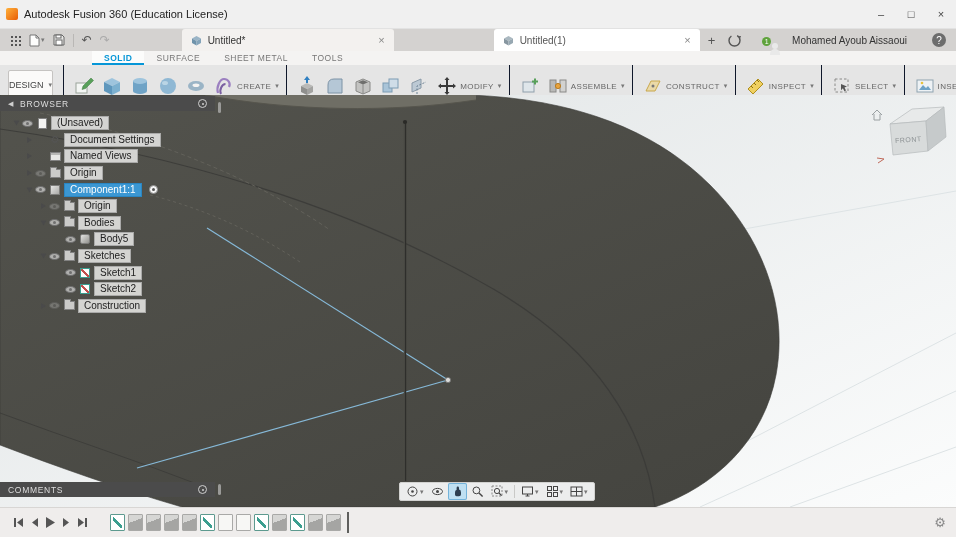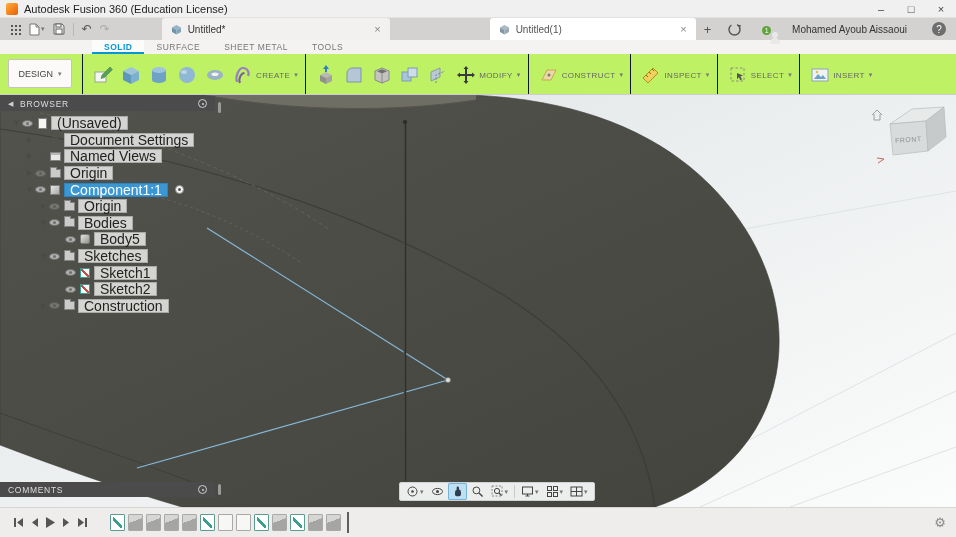--- a/index.html
+++ b/index.html
@@ -1,52 +1,52 @@
 <!DOCTYPE html>
 <html><head>
 <meta charset="utf-8">
 <style>
   *{margin:0;padding:0;box-sizing:border-box}
   html,body{width:956px;height:537px;overflow:hidden}
   body{font-family:"Liberation Sans",sans-serif;background:#fff;position:relative;font-size:10px;color:#333}
 
   
-  .titlebar{height:18px;background:#f0f0f0;border-bottom:1px solid #e2e2e2;display:flex;align-items:center;padding-left:6px;gap:6px;font-size:11px;color:#222}
+  .titlebar{height:29px;background:#f0f0f0;border-bottom:1px solid #e2e2e2;display:flex;align-items:center;padding-left:6px;gap:6px;font-size:11px;color:#222}
   .logo{width:12px;height:12px;border-radius:2px;background:linear-gradient(135deg,#ffb13b,#e85d04);flex:none}
   .winctl{margin-left:auto;display:flex;height:100%}
   .winctl span{width:30px;display:flex;align-items:center;justify-content:center;font-size:11px;color:#444}
 
   
   .tabstrip{height:22px;background:#d4d2d0;display:flex;align-items:center;font-size:10px}
   .ts-tools{display:flex;align-items:center;gap:8px;padding:0 10px;color:#555}
   .grid-dots{width:11px;height:11px;background-image:radial-gradient(#555 1px,transparent 1.3px);background-size:4px 4px;background-position:0 0}
   .tsep{width:1px;height:13px;background:#b9b7b5}
   .glyphbtn{font-size:12px;color:#555;line-height:1}
   .glyphbtn.dim{color:#aaa}
   .dd{font-size:7px;color:#777;margin-left:1px}
   .tab{height:22px;display:flex;align-items:center;gap:6px;padding:0 9px;border-radius:3px 3px 0 0}
   .tab .tclose{margin-left:auto;color:#888;font-size:11px}
-  .tab.active{background:#f3f1ef;width:228px;margin-left:42px;color:#333}
+  .tab.active{background:#f3f1ef;width:212px;margin-left:62px;color:#333}
   .tab.inactive{background:#ffffff;width:206px;margin-left:100px;color:#555}
   .newtab{margin-left:8px;color:#555;font-size:13px}
   .ts-right{margin-left:auto;display:flex;align-items:center;gap:25px;padding-right:10px}
   .avatar{width:15px;height:15px;border-radius:50%;background:#8a8a8a;position:relative}
   .avatar::before{content:"";position:absolute;left:4.5px;top:2.5px;width:6px;height:6px;border-radius:50%;background:#e9e9e9}
   .avatar::after{content:"";position:absolute;left:2.5px;top:9px;width:10px;height:6px;border-radius:5px 5px 0 0;background:#e9e9e9}
   .badge{position:absolute;right:-4px;top:-3px;width:9px;height:9px;border-radius:50%;background:#5fa33c;color:#fff;font-size:7px;display:flex;align-items:center;justify-content:center}
   .helpbtn{width:14px;height:14px;border-radius:50%;background:#6d6d6d;color:#fff;font-size:10px;display:flex;align-items:center;justify-content:center}
   .username{font-size:10px;color:#333}
 
   
   .ribbontabs{height:14px;background:#f4f3f2;display:flex;align-items:stretch;padding-left:92px;font-size:8.5px;letter-spacing:.5px;color:#777}
   .rtab{padding:0 12px;display:flex;align-items:center}
   .rtab.active{color:#0696d7;font-weight:bold;background:#fcfcfb;box-shadow:inset 0 -2px 0 #0696d7}
 
   
-  .ribbon{height:41px;background:#bef264;border-bottom:1px solid #cfcdcb;display:flex;align-items:stretch}
+  .ribbon{height:41px;background:#e5e5e5;border-bottom:1px solid #cfcdcb;display:flex;align-items:stretch}
   .design-btn{margin:5px 10px 6px 8px;width:64px;border:1px solid #c5c3c1;background:#fbfaf9;border-radius:2px;display:flex;align-items:center;justify-content:center;gap:4px;font-size:9px;color:#444}
   .group{display:flex;flex-direction:row;align-items:center;padding:2px 7px 1px;border-left:1px solid #0f172a}
   .gicons{display:flex;align-items:center;height:26px;gap:2px}
   .gicon{width:26px;height:24px;display:flex;align-items:center;justify-content:center}
   .glabel{font-size:8px;color:#666;letter-spacing:.4px;margin-top:1px;display:flex;align-items:center;gap:3px}
 
   
   .canvas{position:absolute;left:0;top:95px;width:956px;height:412px}
 
   
@@ -67,21 +67,21 @@
   .eye.off{opacity:.4}
   .eye.none{visibility:hidden}
   .nico{width:12px;height:12px;flex:none;display:flex;align-items:center;justify-content:center;font-size:10px;color:#555}
   .ic-doc{width:9px;height:11px;background:#f5f5f3;border:1px solid #828282}
   .ic-folder{width:11px;height:9px;background:#cbcbc9;border:1px solid #828282;position:relative}
   .ic-folder::before{content:"";position:absolute;left:-1px;top:-3px;width:5px;height:2px;background:#cbcbc9;border:1px solid #828282;border-bottom:none}
   .ic-comp{width:10px;height:10px;background:linear-gradient(135deg,#e6e6e4,#a9a9a7);border:1px solid #7e7e7c}
   .ic-body{width:10px;height:10px;border-radius:2px;background:linear-gradient(135deg,#e2e2e0,#93938f);border:1px solid #7e7e7c}
   .ic-sketch{width:10px;height:10px;background:#fdfdfc linear-gradient(45deg,transparent 40%,#c0504d 40%,#c0504d 58%,transparent 58%);border:1px solid #3a9e8f}
   .ic-views{width:11px;height:9px;border:1px solid #828282;background:#e8e8e6;box-shadow:inset 0 2px 0 #b8b8b6}
-  .chip{background:rgba(223,223,221,.92);border:1px solid rgba(120,120,120,.45);padding:0 5px;font-size:14px;line-height:12px;color:#222;white-space:nowrap}
+  .chip{background:rgba(223,223,221,.92);border:1px solid rgba(120,120,120,.45);padding:0 5px;font-size:10px;line-height:12px;color:#222;white-space:nowrap}
   .trow.selected .chip{background:#3b97d3;border-color:#2a86c2;color:#fff}
   .radio{width:9px;height:9px;border:1px solid #8a8a8a;border-radius:50%;background:#f6f6f6;margin-left:4px;display:flex;align-items:center;justify-content:center;flex:none}
   .radio::after{content:"";width:3px;height:3px;border-radius:50%;background:#555}
 
   
   .navbar{position:absolute;left:399px;top:482px;height:19px;display:flex;align-items:center;background:rgba(246,247,247,.95);border:1px solid #d2d2d0;border-radius:2px;padding:0 3px;gap:1px}
   .nav-btn{display:flex;align-items:center;height:17px;padding:0 3px;border-radius:2px}
   .nav-btn.active{background:#bfe0f2;box-shadow:inset 0 0 0 1px #74b3da}
   .nsep{width:1px;height:13px;background:#c9c9c7;margin:0 2px}
   .nav-btn svg{display:block}
@@ -267,20 +267,41 @@
             <path d="M11,2 L13.5,5 L12,5 L12,10 L17,10 L17,8.5 L20,11 L17,13.5 L17,12 L12,12 L12,17 L13.5,17 L11,20 L8.5,17 L10,17 L10,12 L5,12 L5,13.5 L2,11 L5,8.5 L5,10 L10,10 L10,5 L8.5,5 Z" fill="#3a3a3a"></path>
           </svg>
         </span>
     </div>
     <div class="glabel">
         <span>MODIFY</span>
         <span class="dd">▾</span>
       </div>
   </div>
 
+  <div class="group">
+    <div class="gicons">
+      <span class="gicon">
+          <svg width="22" height="22" viewBox="0 0 22 22">
+            <rect x="4" y="7" width="11" height="10" fill="#dfe6ea" stroke="#90a0ac"></rect>
+            <path d="M16,3.5 v6 M13,6.5 h6" stroke="#58a05a" stroke-width="2"></path>
+          </svg>
+        </span>
+      <span class="gicon">
+          <svg width="22" height="22" viewBox="0 0 22 22">
+            <rect x="3" y="5" width="6" height="12" fill="#b9b9b7" stroke="#8a8a88"></rect>
+            <rect x="13" y="5" width="6" height="12" fill="#d2d2d0" stroke="#8a8a88"></rect>
+            <circle cx="11" cy="11" r="2.6" fill="#e8a33d" stroke="#b87c20"></circle>
+          </svg>
+        </span>
+    </div>
+    <div class="glabel">
+        <span>ASSEMBLE</span>
+        <span class="dd">▾</span>
+      </div>
+  </div>
 
   <div class="group">
     <div class="gicons">
       <span class="gicon">
           <svg width="22" height="22" viewBox="0 0 22 22">
             <polygon points="4,16 9,6 18,6 13,16" fill="#ead9a8" stroke="#c9a84c"></polygon>
             <circle cx="11" cy="11" r="1.5" fill="#777"></circle>
           </svg>
         </span>
     </div>

